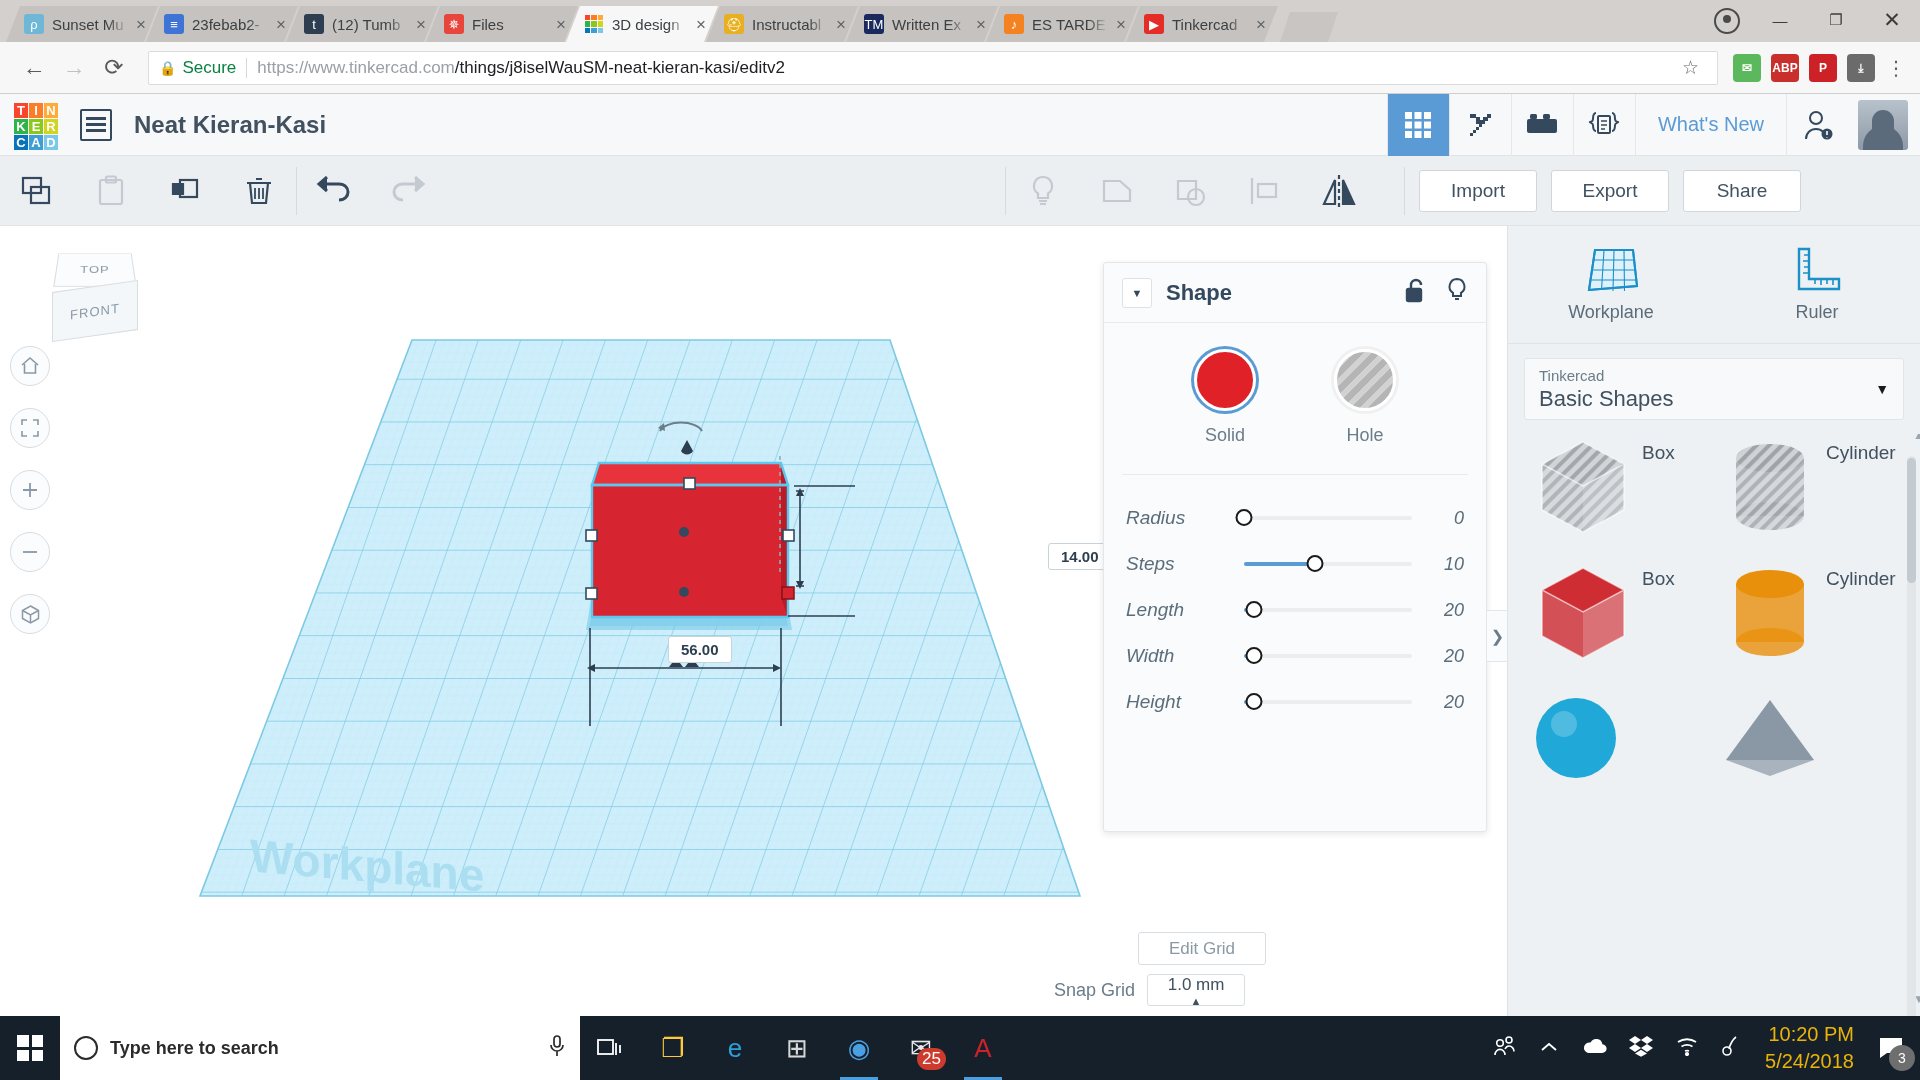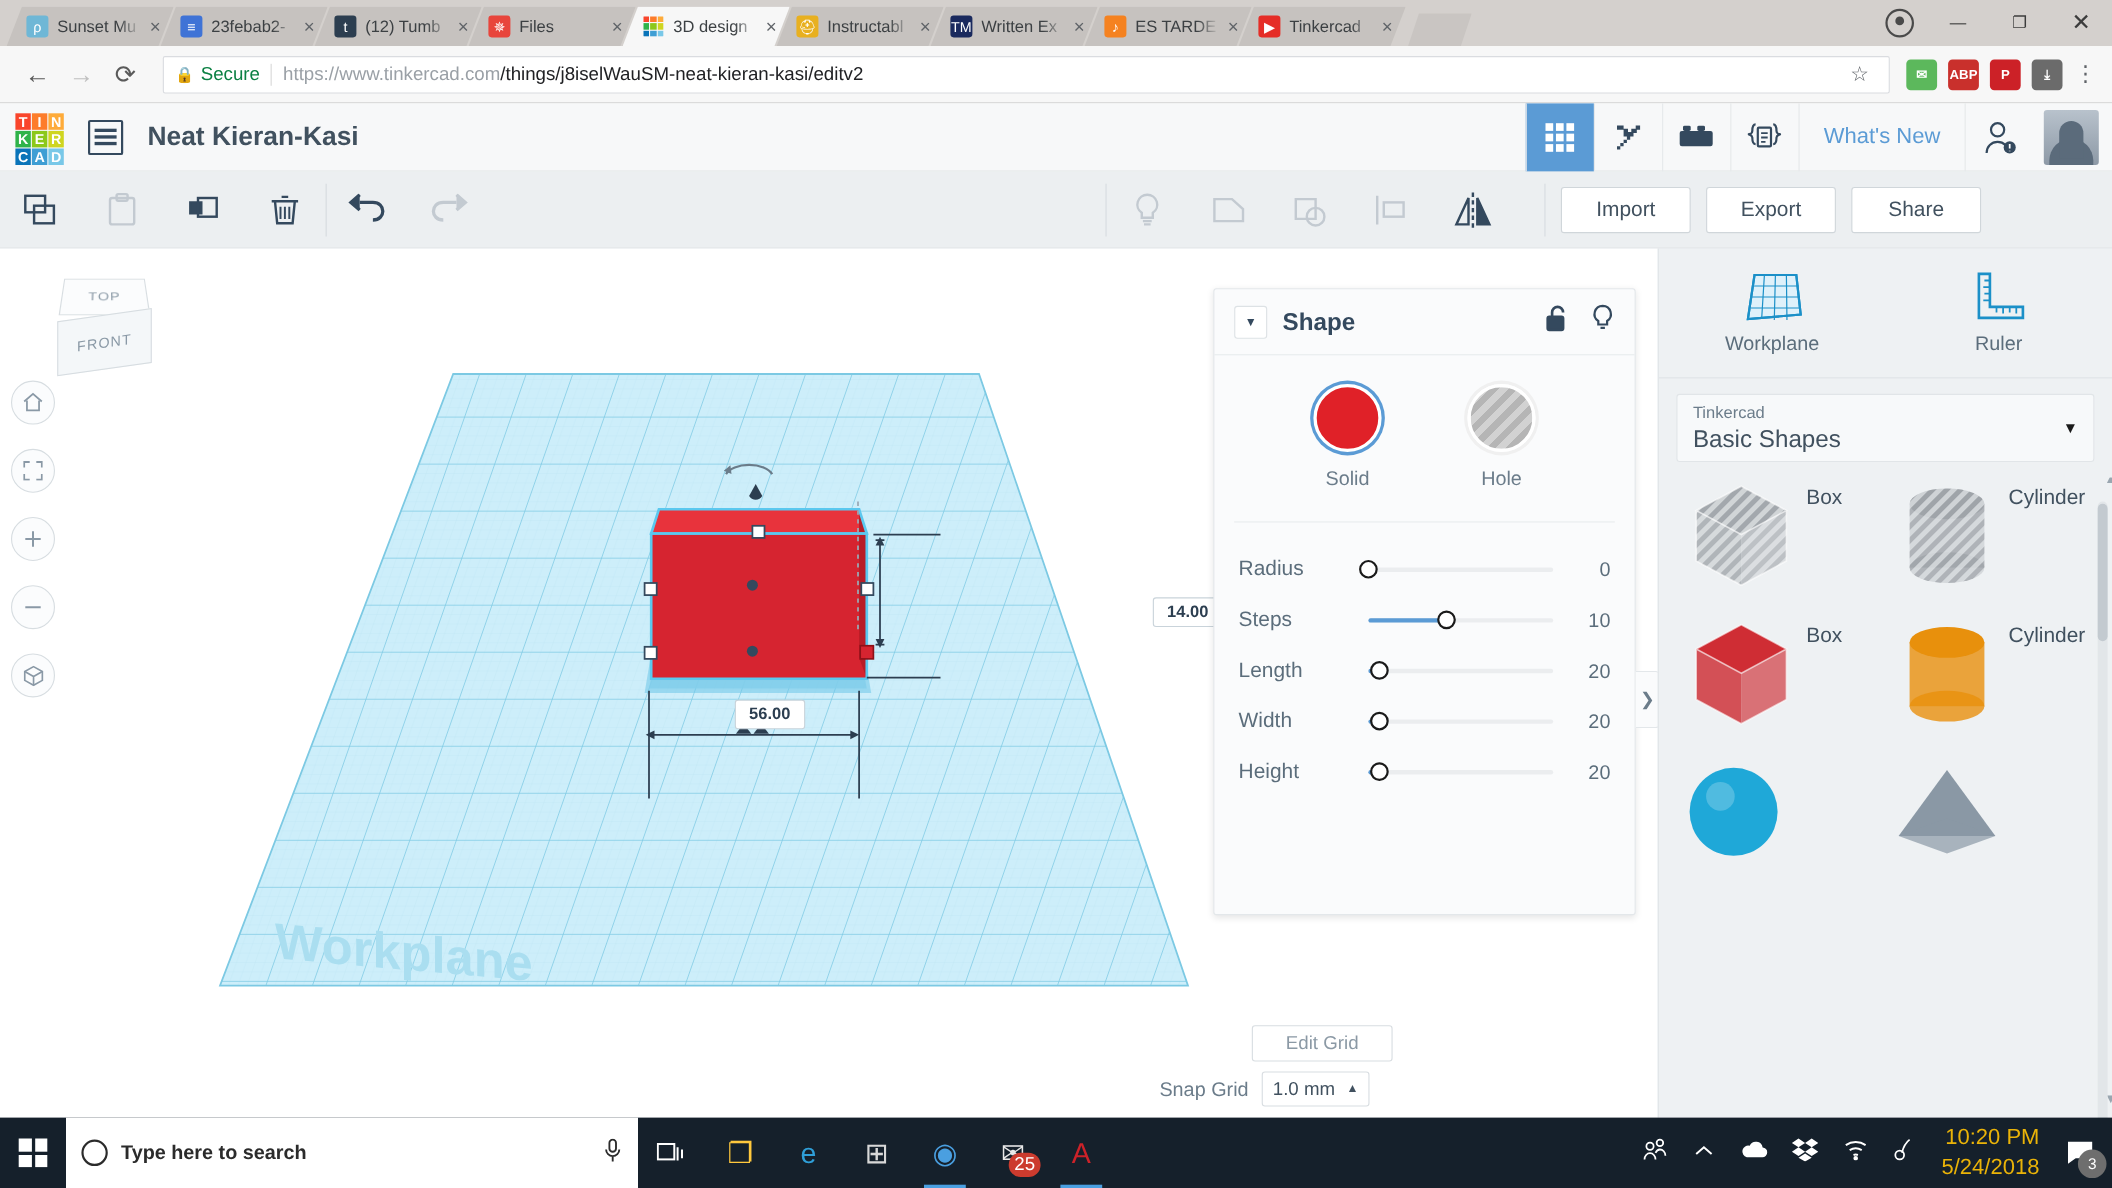--- a/index.html
+++ b/index.html
@@ -193,21 +193,21 @@
   .sh-solid {
     background: #e02128; border: 3px solid #fff;
     box-shadow: 0 0 0 3px #5b9bd5;
   }
   .sh-hole {
     border: 3px solid #fff; box-shadow: 0 0 0 3px #f0f0f0;
     background: repeating-linear-gradient(-45deg, #b5b5b5 0 6px, #d2d2d2 6px 12px);
   }
   .sh-label { margin-top: 14px; font-size: 18px; color: #6b7c8a; }
   .sp-rule { height: 1px; background: #e8ebed; margin: 28px 18px 0; }
-  .sliders { padding: 20px 0 0 0; }
+  .sliders { padding: 20px 0 0 0; font-style: italic; }
   .slider-row {
     display: flex; align-items: center; height: 46px; padding: 0 22px;
   }
   .sl-label { width: 118px; font-size: 19px; color: #5b6d7b; }
   .sl-track {
     position: relative; flex: 1; height: 4px; background: #ebedef; border-radius: 2px;
     margin-right: 18px;
   }
   .sl-fill { position: absolute; left: 0; top: 0; height: 4px; background: #5b9bd5; border-radius: 2px; }
   .sl-knob {
@@ -222,21 +222,21 @@
     display: flex; align-items: center; justify-content: center;
     font-size: 17px; color: #8b99a5;
   }
   .snap-grid-row {
     position: absolute; left: 1054px; top: 974px; display: flex; align-items: center; gap: 12px;
   }
   .snap-lbl { font-size: 18px; color: #6b7c8a; }
   .snap-select {
     width: 98px; height: 32px; background: #fff; border: 1px solid #d8dde1; border-radius: 3px;
     display: flex; align-items: center; justify-content: space-between; padding: 0 9px;
-    font-size: 17px; color: #41515f;
+    font-size: 17px; color: #41515f; flex-direction: column;
   }
   .collapse-handle {
     position: absolute; left: 1487px; top: 610px; width: 22px; height: 52px;
     background: #fafbfc; border: 1px solid #e3e7ea; border-left: none;
     border-radius: 0 4px 4px 0; display: flex; align-items: center; justify-content: center;
     font-size: 16px; color: #6b7c8a;
   }
 
   
   .sidebar {

